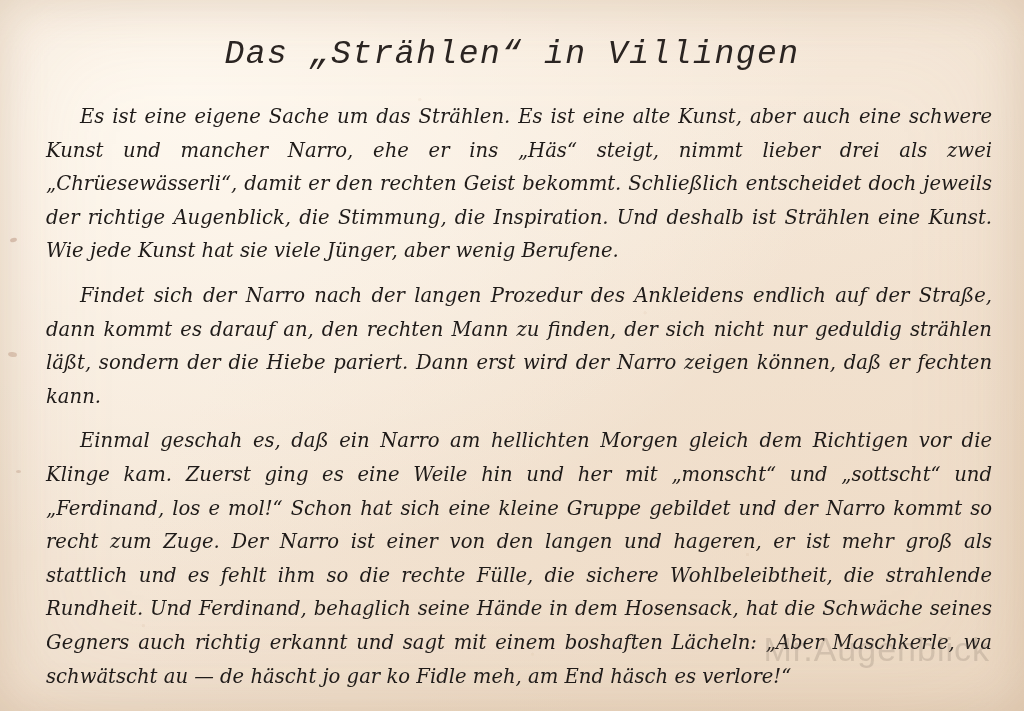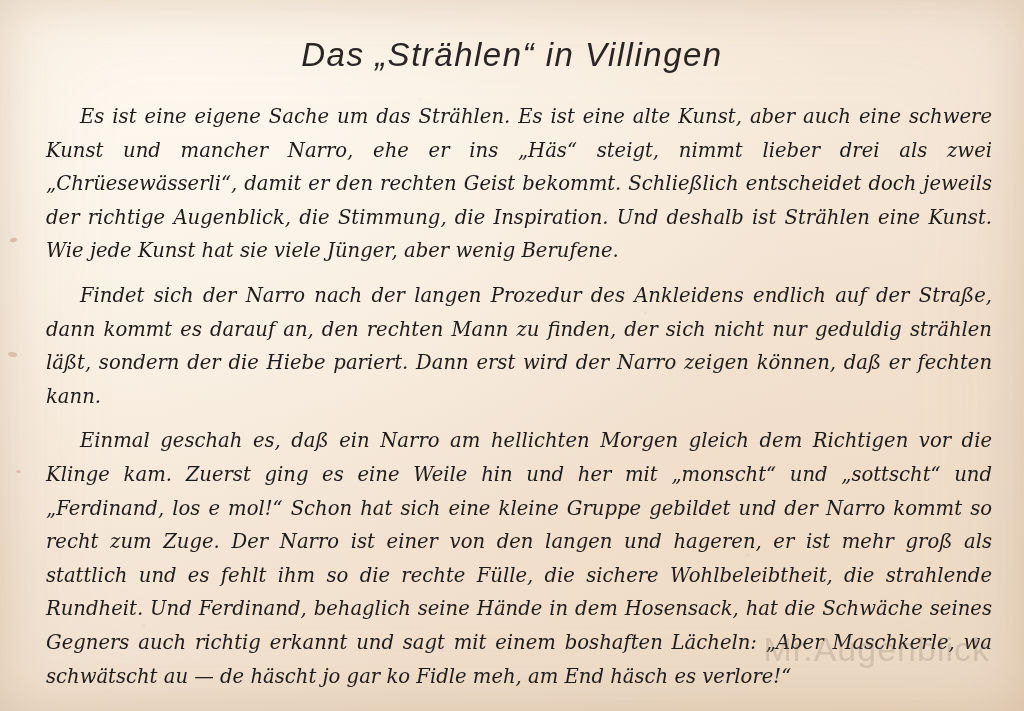--- a/index.html
+++ b/index.html
@@ -66,21 +66,21 @@
   .m1 { left: 4px;  top: 238px; width: 7px;  height: 4px; transform: rotate(-18deg); }
   .m2 { left: 2px;  top: 352px; width: 9px;  height: 5px; transform: rotate(8deg); background: rgba(150,96,70,0.26); }
   .m3 { left: 10px; top: 470px; width: 5px;  height: 3px; background: rgba(150,96,70,0.22); }
 
   .title {
     position: absolute;
     top: 14px;
     left: 0;
     width: 1024px;
     text-align: center;
-    font-family: Liberation Sans, sans-serif;
+    font-family: Liberation Mono, monospace;
     font-size: 33px;
     font-style: italic;
     font-weight: 400;
     letter-spacing: 1.5px;
     color: #2b2522;
     white-space: nowrap;
   }
   .body-text {
     position: absolute;
     top: 100px;

